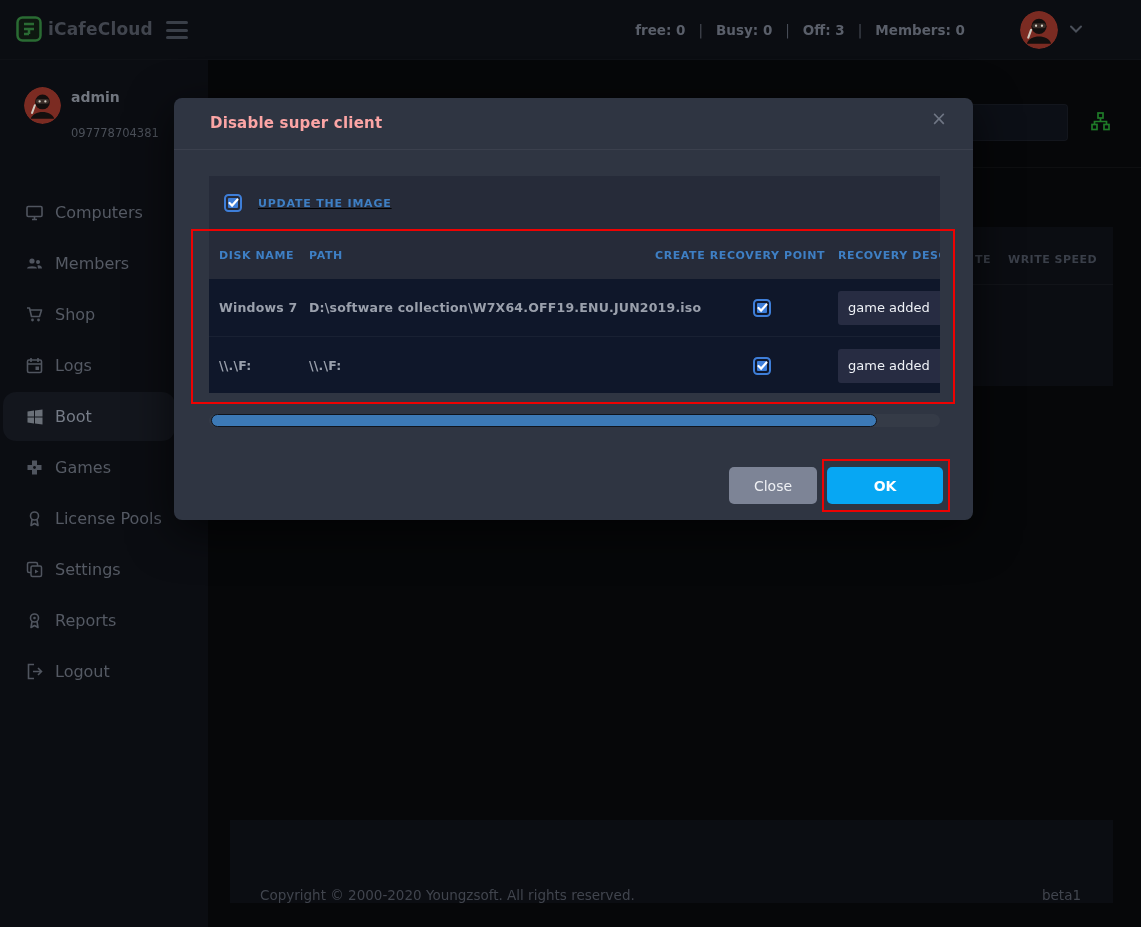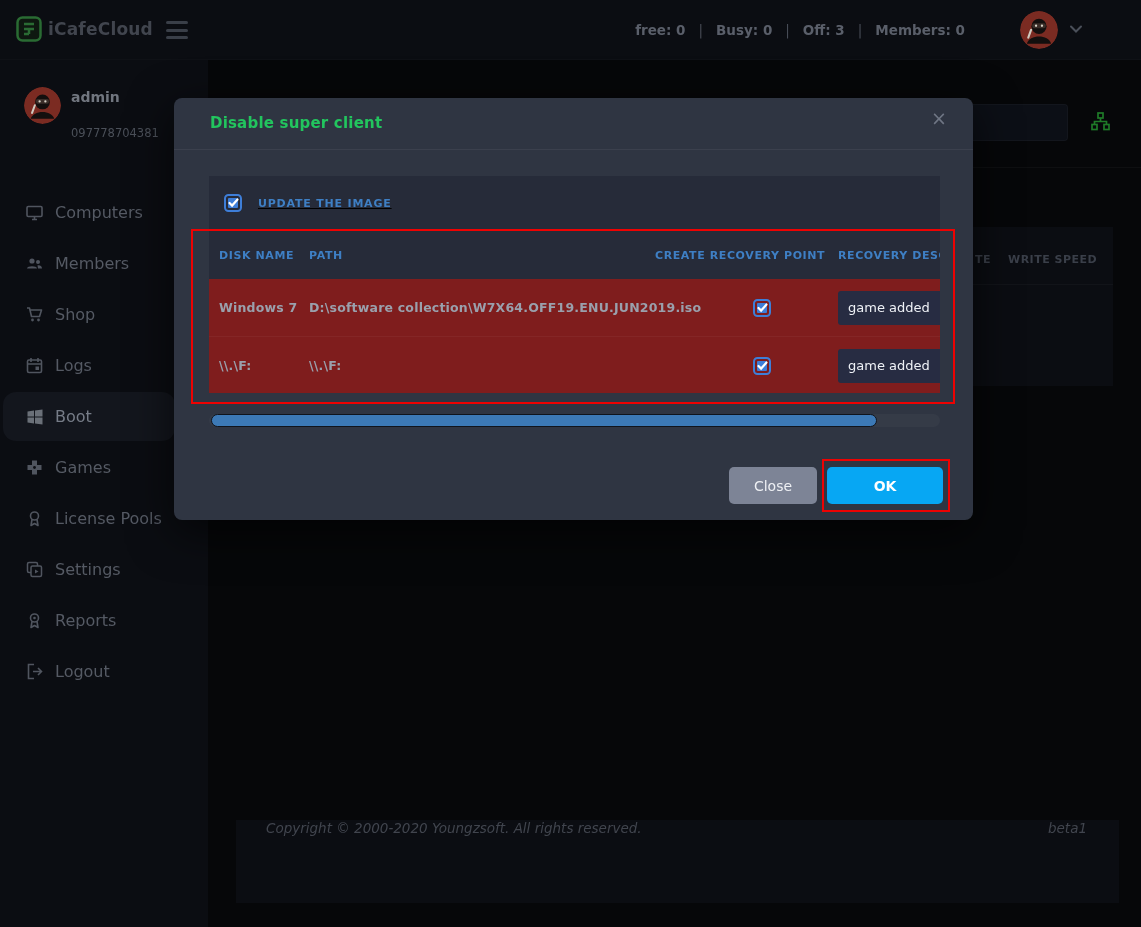--- a/index.html
+++ b/index.html
@@ -47,42 +47,42 @@
   .content { position:absolute; left:208px; top:60px; width:933px; height:867px; background:#060709; z-index:1; }
   .toolbar-line { position:absolute; left:0; top:107px; width:933px; height:1px; background:rgba(255,255,255,0.035); }
   .search-box { position:absolute; left:742px; top:44px; width:118px; height:37px; background:#0c0f16;
     border:1px solid rgba(255,255,255,0.03); border-radius:4px; color:#6b707a; font-size:13px; padding:0 10px; outline:none; }
   .net-icon { position:absolute; left:882px; top:51px; width:21px; height:21px; cursor:pointer; }
   .bg-panel { position:absolute; left:22px; top:167px; width:883px; height:159px; background:#0b0d12; overflow:hidden; }
   .bg-head { position:absolute; top:26px; height:20px; font-size:11px; font-weight:700; letter-spacing:0.5px; color:#3a3f49; white-space:nowrap; }
   .bg-head-1 { left:745px; }
   .bg-head-2 { left:778px; width:100px; overflow:hidden; }
   .bg-panel-line { position:absolute; left:0; top:57px; width:883px; height:1px; background:rgba(255,255,255,0.03); }
-  .footer { position:absolute; left:28px; top:760px; width:883px; height:83px; background:#0b0d12;
-    display:flex; align-items:flex-start; justify-content:space-between; padding:0 32px 0 30px;font-style:italic; }
+  .footer { position:absolute; left:22px; top:760px; width:883px; height:83px; background:#0b0d12;
+    display:flex; align-items:flex-end; justify-content:space-between; padding:0 32px 0 30px; }
   .footer span { font-size:13.5px; color:#41454e; }
 
   
   .modal { position:absolute; left:174px; top:98px; width:799px; height:422px; background:#2f3542;
     border-radius:8px; box-shadow:0 12px 45px rgba(0,0,0,0.65); z-index:5; }
   .modal-header { position:absolute; left:0; top:0; width:799px; height:52px;
     border-bottom:1px solid rgba(255,255,255,0.06); }
-  .modal-title { position:absolute; left:36px; top:16px; font-size:15px; font-weight:700; color:#22c55e; letter-spacing:0.2px; }
+  .modal-title { position:absolute; left:36px; top:16px; font-size:15px; font-weight:700; color:#fca5a5; letter-spacing:0.2px; }
   .modal-close { position:absolute; right:22px; top:8px; font-size:19px; color:#6f7684; cursor:pointer;
     width:24px; height:24px; text-align:center; line-height:24px; background:none; border:none; font-family:inherit; }
 
   .chk-panel { position:absolute; left:35px; top:78px; width:731px; height:54px; background:#262b39;
     display:flex; align-items:center; padding-left:15px; gap:16px;text-decoration:underline; }
   .blue-label { font-size:11px; font-weight:700; letter-spacing:0.8px; color:#3e7fc4; }
 
   .mtable { position:absolute; left:35px; top:133px; width:731px; height:262px; overflow:hidden; }
   .mthead { position:absolute; left:0; top:0; width:731px; height:48px; background:#262b39; }
   .mth { position:absolute; top:0; height:48px; display:flex; align-items:center;
     font-size:11px; font-weight:700; letter-spacing:0.6px; color:#3e7fc4; white-space:nowrap; }
-  .mrow { position:absolute; left:0; width:731px; height:57px; background:#7f1d1d; }
+  .mrow { position:absolute; left:0; width:731px; height:57px; background:#0f172a; }
   .mrow.r2 { border-top:1px solid rgba(255,255,255,0.045); }
   .mcell { position:absolute; top:0; height:57px; display:flex; align-items:center;
     font-size:12.5px; font-weight:600; color:#9aa0ac; white-space:nowrap; letter-spacing:0.2px; }
   .c-disk { left:10px; } .c-path { left:100px; }
   .c-check { left:518px; width:70px; justify-content:center; }
   .c-desc { left:629px; }
   .desc-input { width:150px; height:34px; background:#272c42; border:none; border-radius:3px;
     color:#eef1f6; font-size:13px; font-family:inherit; padding:0 10px; outline:none; }
   .checkbox { width:18px; height:18px; display:inline-block; }
 

